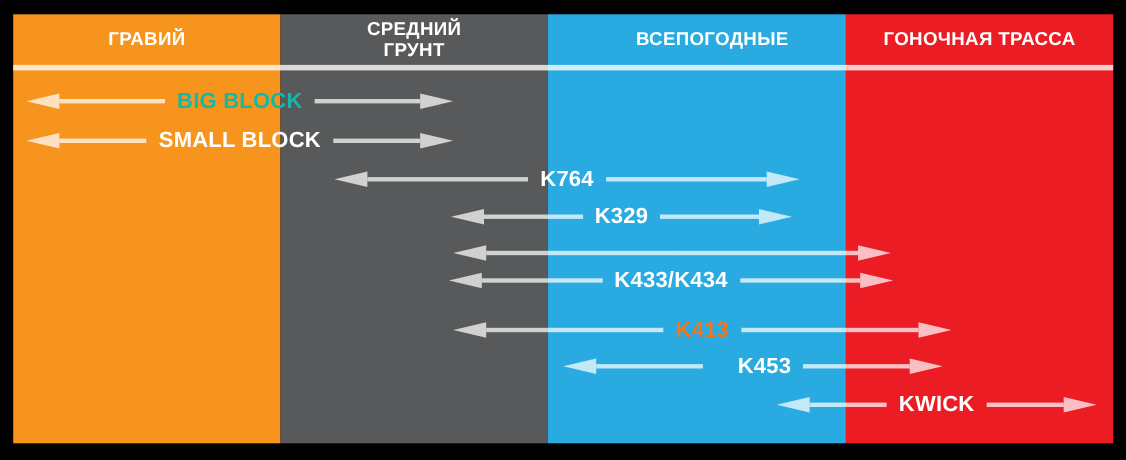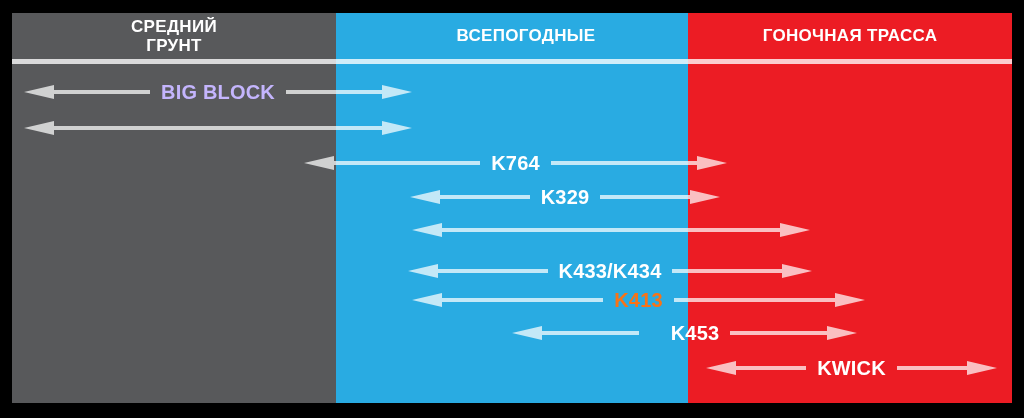--- a/index.html
+++ b/index.html
@@ -81,43 +81,47 @@
     white-space: nowrap;
     letter-spacing: 0.2px;
   }
 </style>
 </head>
 <body>
 
 <div class="canvas">
   <div class="chart">
     <div class="cols">
+        <div class="col" style="background: rgb(247, 148, 30);">
+          <div class="col-header" style="color: rgb(255, 255, 255);">ГРАВИЙ</div>
+        </div>
         <div class="col" style="background: rgb(88, 89, 91);">
           <div class="col-header" style="color: rgb(255, 255, 255);">СРЕДНИЙ
 ГРУНТ</div>
         </div>
         <div class="col" style="background: rgb(41, 171, 226); padding-left: 28px;">
           <div class="col-header" style="color: rgb(255, 255, 255);">ВСЕПОГОДНЫЕ</div>
         </div>
         <div class="col" style="background: rgb(236, 28, 36);">
           <div class="col-header" style="color: rgb(255, 255, 255);">ГОНОЧНАЯ ТРАССА</div>
         </div>
       </div>
     <div class="sep" style="background: rgba(255, 255, 255, 0.78);"></div>
     <div>
         <div class="row" style="left: 12px; width: 388px; top: 65px;">
           <span class="ah" style="border-right: 30px solid rgba(255, 255, 255, 0.72);"></span>
           <span class="line" style="background: rgba(255, 255, 255, 0.72);"></span>
-          <span class="lbl" style="color: #c4b5fd;">BIG BLOCK</span>
+          <span class="lbl" style="color: #14b8a6;">BIG BLOCK</span>
           <span class="line" style="background: rgba(255, 255, 255, 0.72);"></span>
           <span class="ah" style="border-left: 30px solid rgba(255, 255, 255, 0.72);"></span>
         </div>
         <div class="row" style="left: 12px; width: 388px; top: 101px;">
           <span class="ah" style="border-right: 30px solid rgba(255, 255, 255, 0.72);"></span>
           <span class="line" style="background: rgba(255, 255, 255, 0.72);"></span>
+          <span class="lbl" style="color: rgb(255, 255, 255);">SMALL BLOCK</span>
           <span class="line" style="background: rgba(255, 255, 255, 0.72);"></span>
           <span class="ah" style="border-left: 30px solid rgba(255, 255, 255, 0.72);"></span>
         </div>
         <div class="row" style="left: 292px; width: 423px; top: 136px;">
           <span class="ah" style="border-right: 30px solid rgba(255, 255, 255, 0.72);"></span>
           <span class="line" style="background: rgba(255, 255, 255, 0.72);"></span>
           <span class="lbl" style="color: rgb(255, 255, 255);">K764</span>
           <span class="line" style="background: rgba(255, 255, 255, 0.72);"></span>
           <span class="ah" style="border-left: 30px solid rgba(255, 255, 255, 0.72);"></span>
         </div>
@@ -127,21 +131,21 @@
           <span class="lbl" style="color: rgb(255, 255, 255);">K329</span>
           <span class="line" style="background: rgba(255, 255, 255, 0.72);"></span>
           <span class="ah" style="border-left: 30px solid rgba(255, 255, 255, 0.72);"></span>
         </div>
         <div class="row" style="left: 400px; width: 398px; top: 203px;">
           <span class="ah" style="border-right: 30px solid rgba(255, 255, 255, 0.72);"></span>
           <span class="line" style="background: rgba(255, 255, 255, 0.72);"></span>
           <span class="line" style="background: rgba(255, 255, 255, 0.72);"></span>
           <span class="ah" style="border-left: 30px solid rgba(255, 255, 255, 0.72);"></span>
         </div>
-        <div class="row" style="left: 396px; width: 404px; top: 244px; justify-content: flex-end;">
+        <div class="row" style="left: 396px; width: 404px; top: 228px;">
           <span class="ah" style="border-right: 30px solid rgba(255, 255, 255, 0.72);"></span>
           <span class="line" style="background: rgba(255, 255, 255, 0.72);"></span>
           <span class="lbl" style="color: rgb(255, 255, 255);">K433/K434</span>
           <span class="line" style="background: rgba(255, 255, 255, 0.72);"></span>
           <span class="ah" style="border-left: 30px solid rgba(255, 255, 255, 0.72);"></span>
         </div>
         <div class="row" style="left: 400px; width: 453px; top: 273px;">
           <span class="ah" style="border-right: 30px solid rgba(255, 255, 255, 0.72);"></span>
           <span class="line" style="background: rgba(255, 255, 255, 0.72);"></span>
           <span class="lbl" style="color: #f97316;">K413</span>

